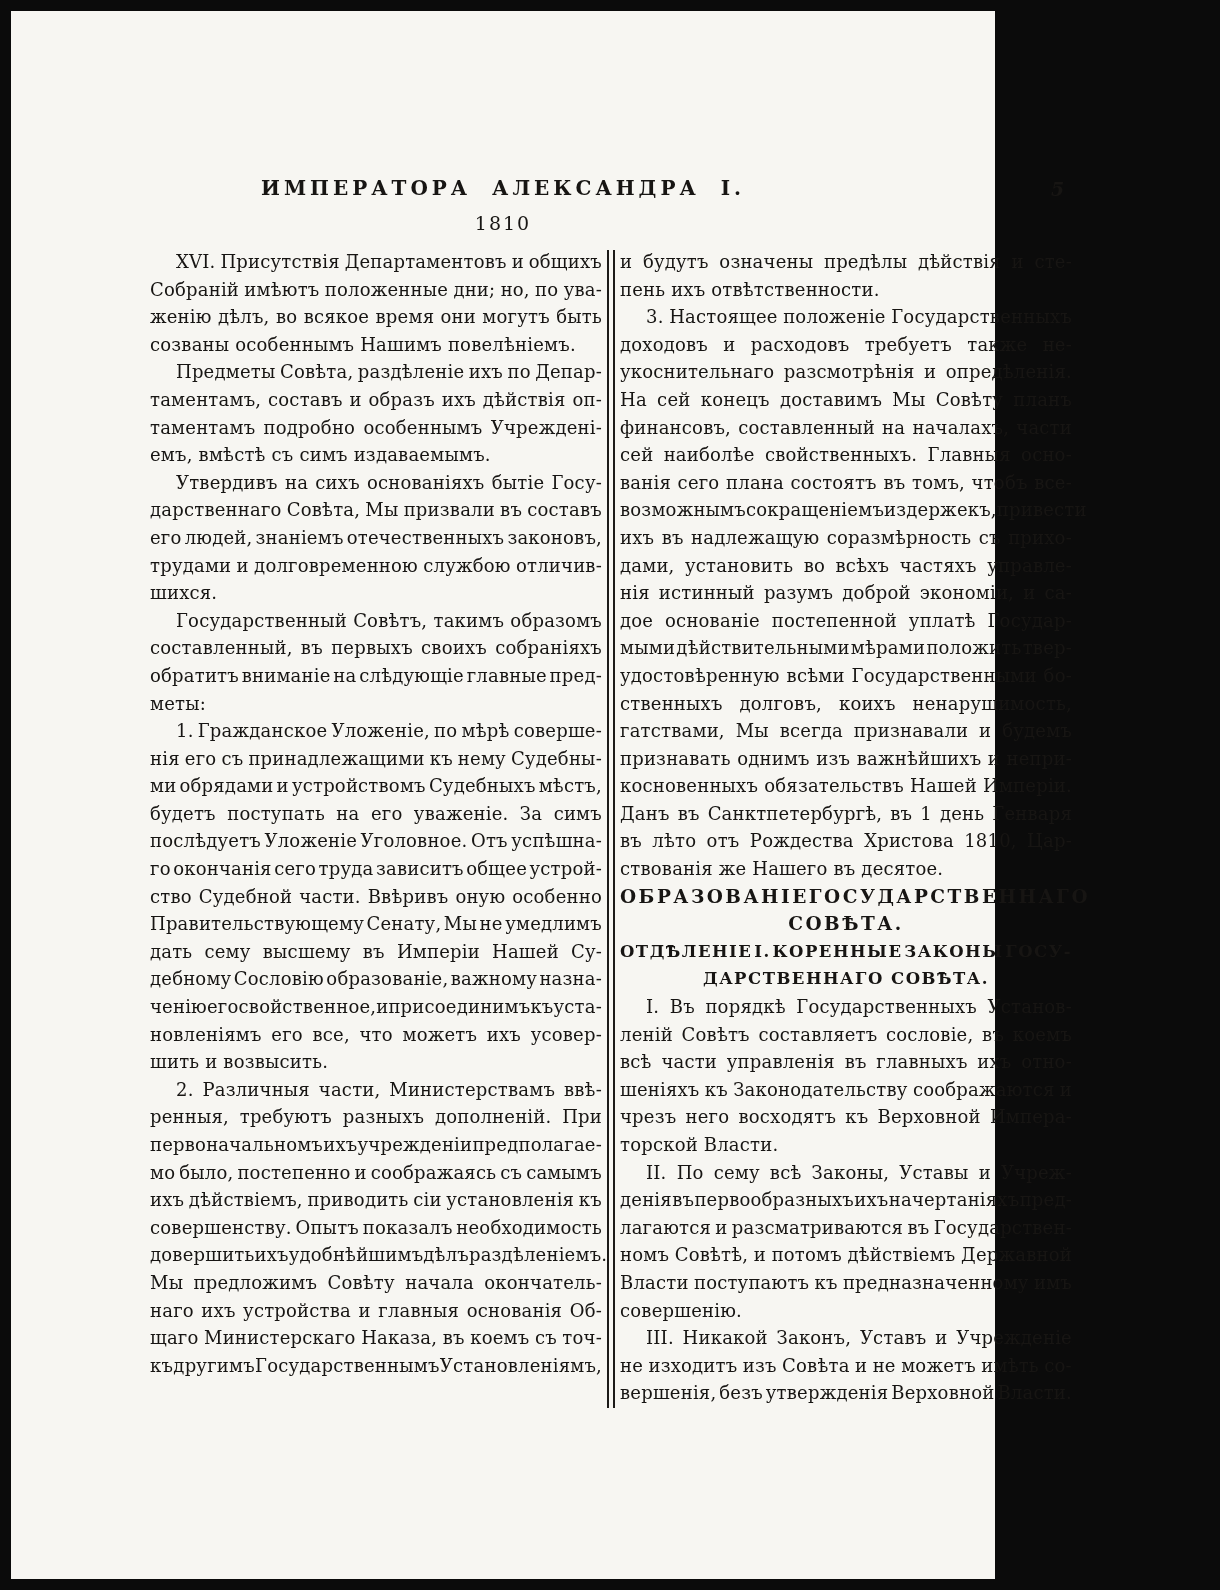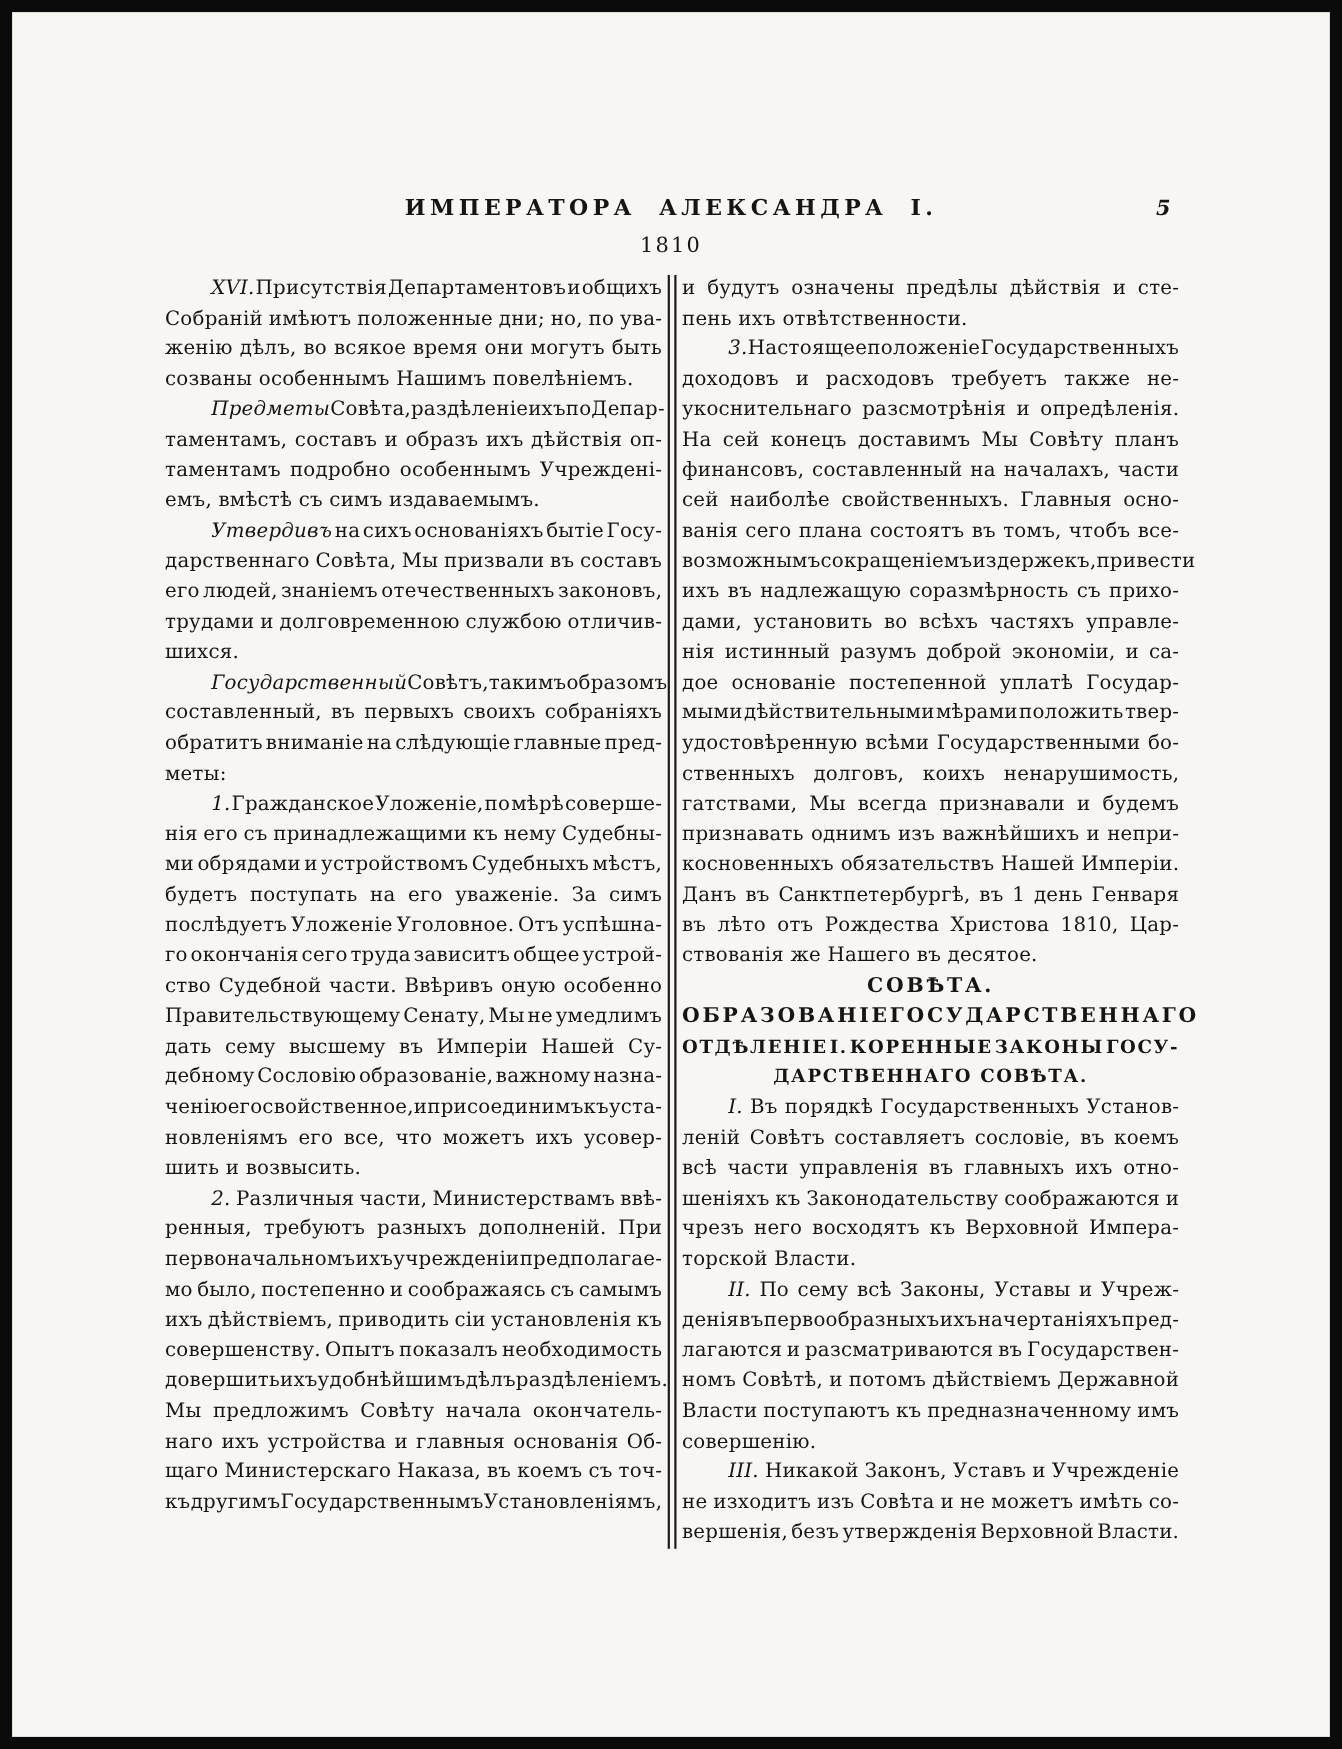--- a/index.html
+++ b/index.html
@@ -12,21 +12,21 @@
     width: 1220px; height: 1590px;
     background: var(--frame);
     font-family: "DejaVu Serif", "Liberation Serif", serif;
     color: var(--ink);
     position: relative;
     overflow: hidden;
   }
   .page {
     position: absolute;
     left: 11px; top: 11px;
-    width: 1198px; height: 1568px;
+    width: 984px; height: 1568px;
     background: var(--paper);
   }
   .running-head {
     position: absolute;
     top: 165px; left: 0; width: 100%;
     text-align: center;
     font-weight: bold;
     font-size: 20px;
     letter-spacing: 4px;
     word-spacing: 10px;
@@ -67,21 +67,21 @@
     line-height: 27.6px;
     font-size: 18px;
     letter-spacing: 0.2px;
     white-space: nowrap;
   }
   .line.just {
     display: flex;
     justify-content: space-between;
   }
   .line.just > span { flex: 0 0 auto; }
-  .line.first.just > span:first-child { margin-left: 42px; font-style: italic; }
+  .line.first.just > span:first-child { margin-left: 26px; }
   .line.plain { display: block; text-align: left; }
   .line.center { display: block; text-align: center; }
   .block.h1 .line {
     font-weight: bold;
     font-size: 18.5px;
     letter-spacing: 2.5px;
   }
   .block.h2 .line {
     font-weight: bold;
     font-size: 16.5px;
@@ -557,25 +557,25 @@
             <span>лѣто</span>
             <span>отъ</span>
             <span>Рождества</span>
             <span>Христова</span>
             <span>1810,</span>
             <span>Цар-</span>
           </div>
           <div class="line plain">ствованія же Нашего въ десятое.</div>
         </div>
         <div class="block h1">
-          <div class="line center">СОВѢТА.</div>
           <div class="line just">
             <span>ОБРАЗОВАНІЕ</span>
             <span>ГОСУДАРСТВЕННАГО</span>
           </div>
+          <div class="line center">СОВѢТА.</div>
         </div>
         <div class="block h2">
           <div class="line just">
             <span>ОТДѢЛЕНІЕ</span>
             <span>I.</span>
             <span>КОРЕННЫЕ</span>
             <span>ЗАКОНЫ</span>
             <span>ГОСУ-</span>
           </div>
           <div class="line center">ДАРСТВЕННАГО СОВѢТА.</div>

